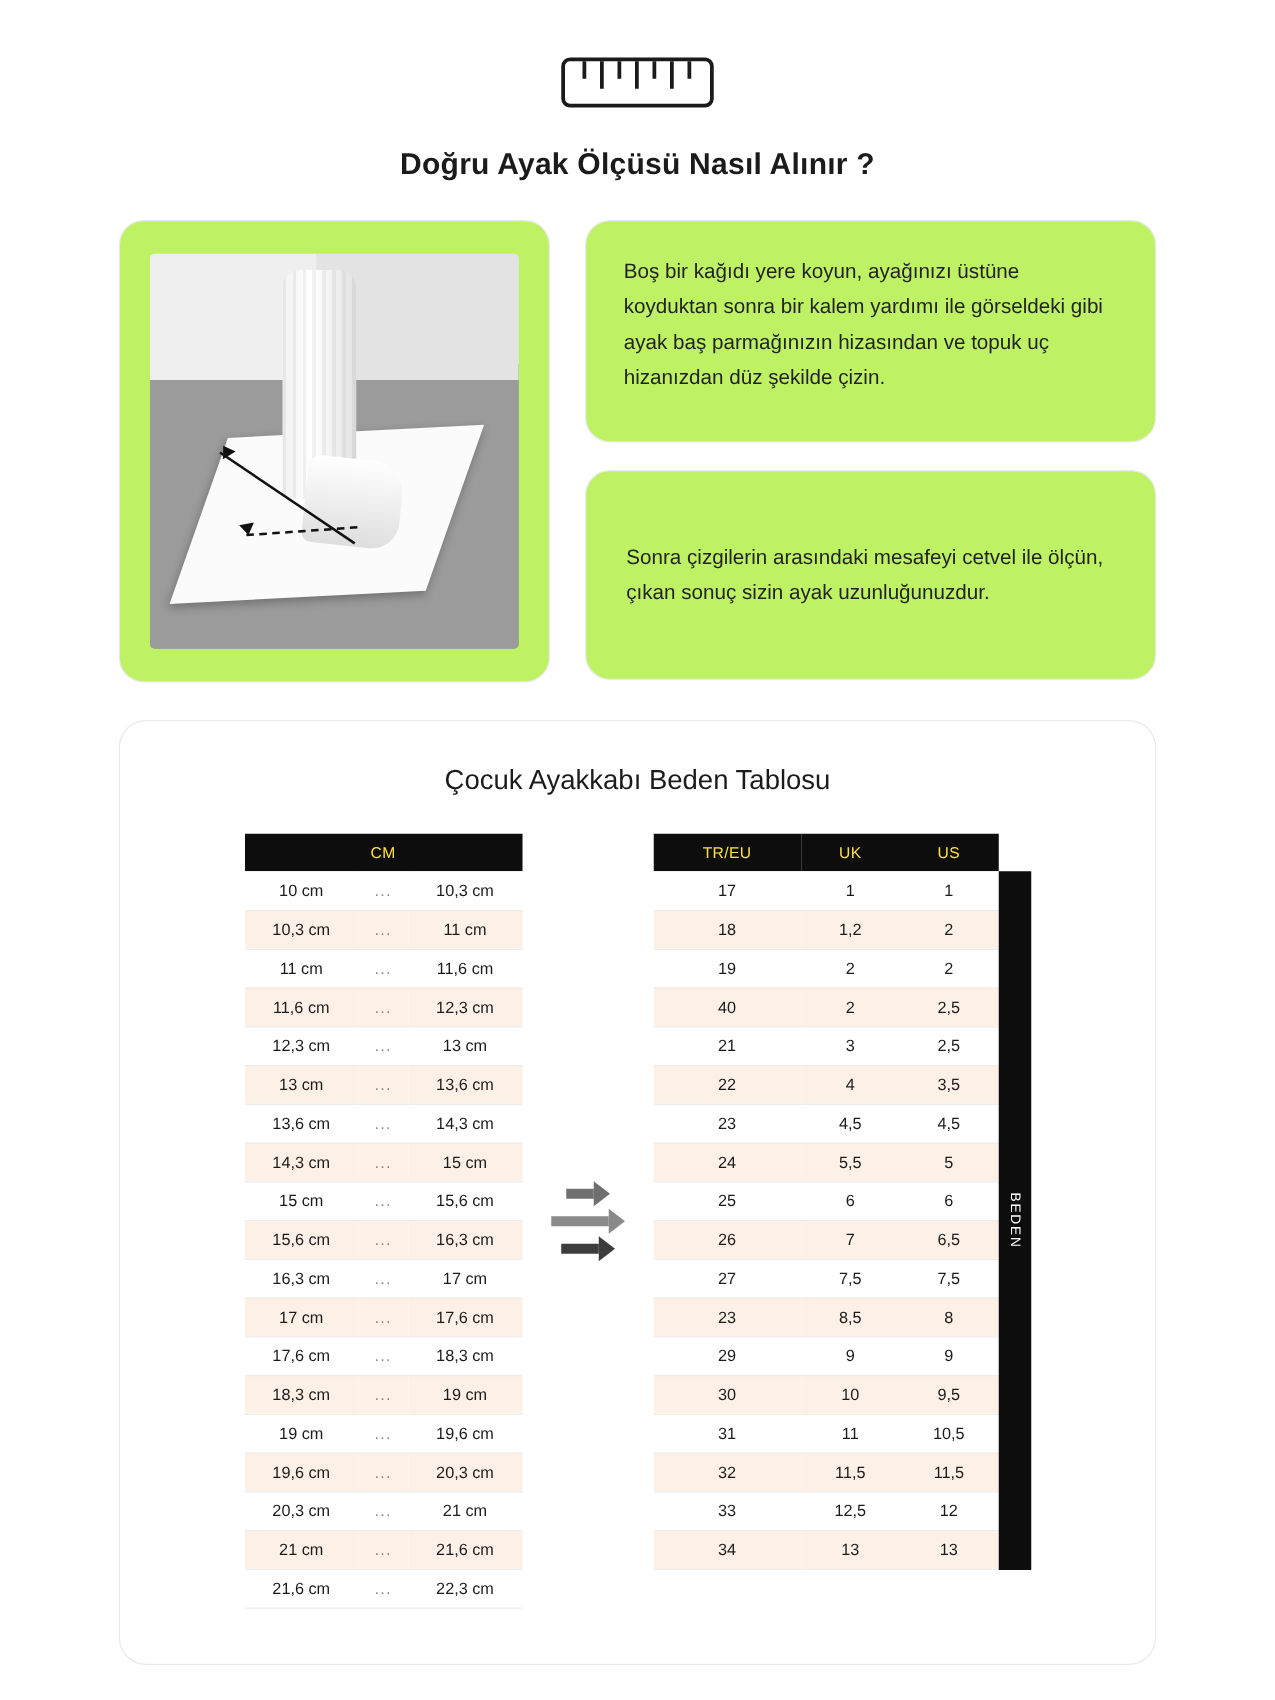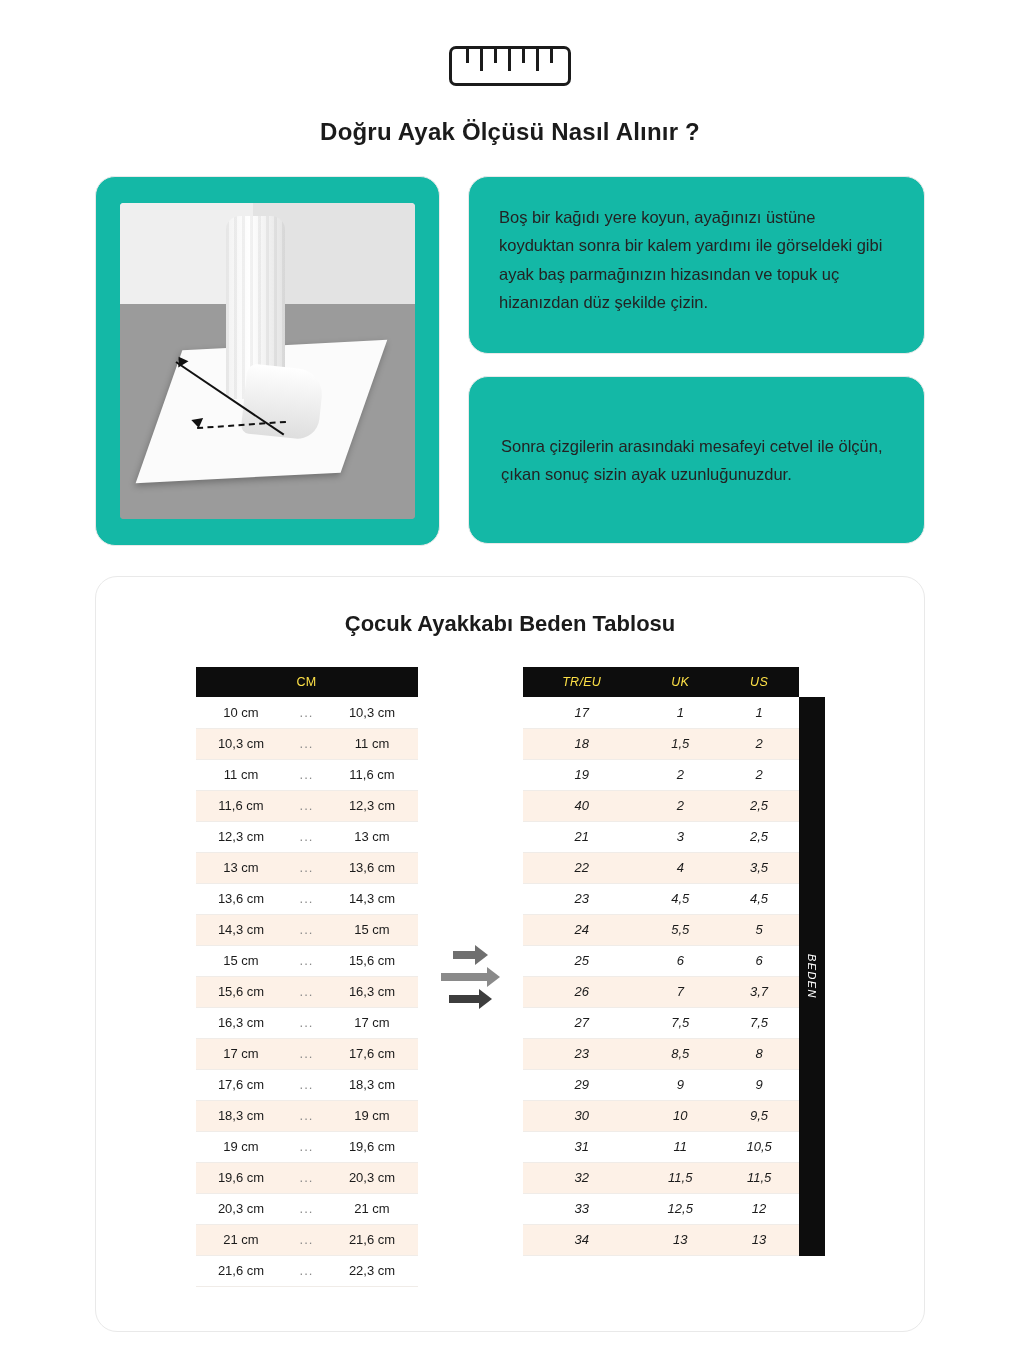--- a/index.html
+++ b/index.html
@@ -53,21 +53,21 @@
   
   .top-section {
     display: flex;
     gap: 28px;
     padding: 30px 95px 0 95px;
     align-items: flex-start;
   }
   .card {
     border: 1px solid #e9e9e9;
     border-radius: 20px;
-    background: #14b8a6;
+    background: #bef264;
   }
   .photo-card {
     width: 345px;
     height: 370px;
     padding: 26px 24px;
     flex: none;
   }
   .photo {
     width: 100%;
     height: 100%;
@@ -184,21 +184,21 @@
   
   .chart-card {
     margin: 30px 95px 0 95px;
     border: 1px solid #e9e9e9;
     border-radius: 22px;
     padding: 34px 0 44px 0;
   }
   .chart-title {
     text-align: center;
     font-size: 22px;
-    font-weight: bold;
+    font-weight: normal;
     margin-bottom: 30px;
   }
   .tables {
     display: flex;
     justify-content: center;
     align-items: flex-start;
     gap: 0;
   }
   table {
     border-collapse: collapse;
@@ -268,21 +268,21 @@
     display: flex;
     align-items: center;
     justify-content: center;
     align-self: stretch;
     margin-top: 30px;
   }
   .beden-bar span {
     writing-mode: vertical-rl;
     text-orientation: mixed;
   }
-  .table-stack { display: flex; align-items: stretch; font-style: italic; }
+  .table-stack { display: flex; align-items: stretch; }
 </style>
 </head>
 <body>
 
 <div class="page">
 
   <div class="ruler-wrap">
     <div class="ruler">
       <i style="left:14px;height:14px"></i>
       <i style="left:28px;height:22px"></i>
@@ -455,21 +455,21 @@
             </tr>
           </thead>
           <tbody>
               <tr>
                 <td>17</td>
                 <td>1</td>
                 <td>1</td>
               </tr>
               <tr class="alt">
                 <td>18</td>
-                <td>1,5</td>
+                <td>1,2</td>
                 <td>2</td>
               </tr>
               <tr>
                 <td>19</td>
                 <td>2</td>
                 <td>2</td>
               </tr>
               <tr class="alt">
                 <td>40</td>
                 <td>2</td>
@@ -496,21 +496,21 @@
                 <td>5</td>
               </tr>
               <tr>
                 <td>25</td>
                 <td>6</td>
                 <td>6</td>
               </tr>
               <tr class="alt">
                 <td>26</td>
                 <td>7</td>
-                <td>3,7</td>
+                <td>6,5</td>
               </tr>
               <tr>
                 <td>27</td>
                 <td>7,5</td>
                 <td>7,5</td>
               </tr>
               <tr class="alt">
                 <td>23</td>
                 <td>8,5</td>
                 <td>8</td>

